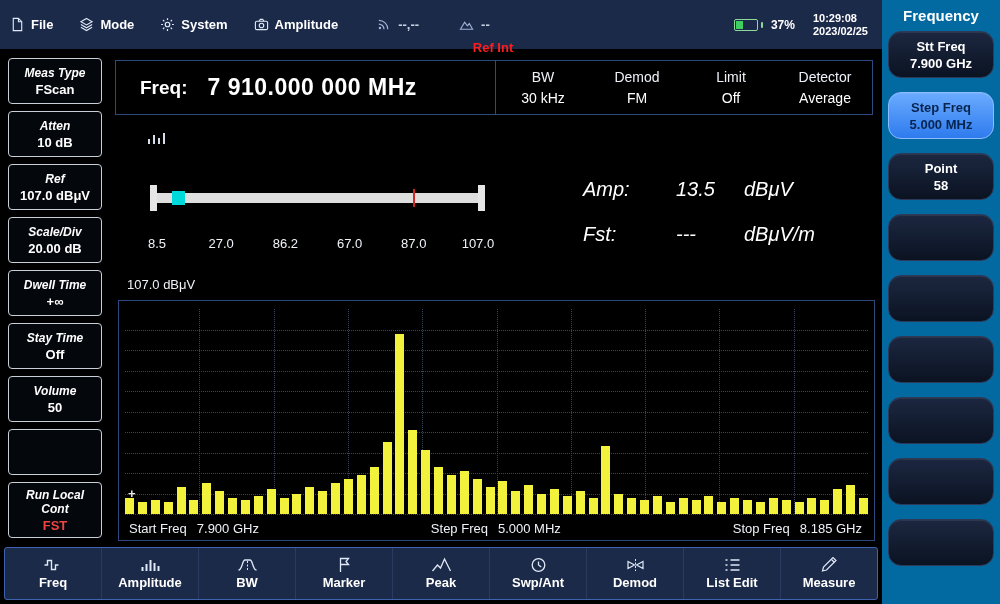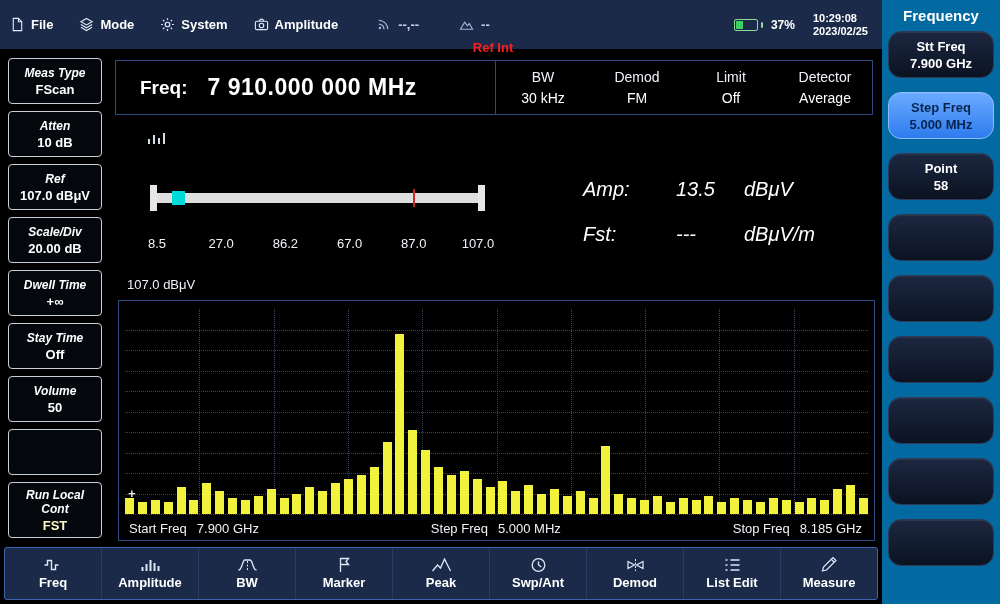--- a/index.html
+++ b/index.html
@@ -245,21 +245,21 @@
     <div class="skey">
       <div class="skey-label">Volume</div>
       <div class="skey-value">50</div>
     </div>
     <div class="skey">
       <div class="skey-label"></div>
       <div class="skey-value"></div>
     </div>
     <div class="skey tall">
       <div class="skey-label">Run Local Cont</div>
-      <div class="skey-value" style="color: #fef9c3;">FST</div>
+      <div class="skey-value" style="color: #ef4444;">FST</div>
     </div>
   </div>
 
 <div class="refint">Ref Int</div>
 
 <div class="freqbox">
   <div class="freq-left">
     <span class="freq-label">Freq:</span>
     <span class="freq-value">7 910.000 000 MHz</span>
   </div>

